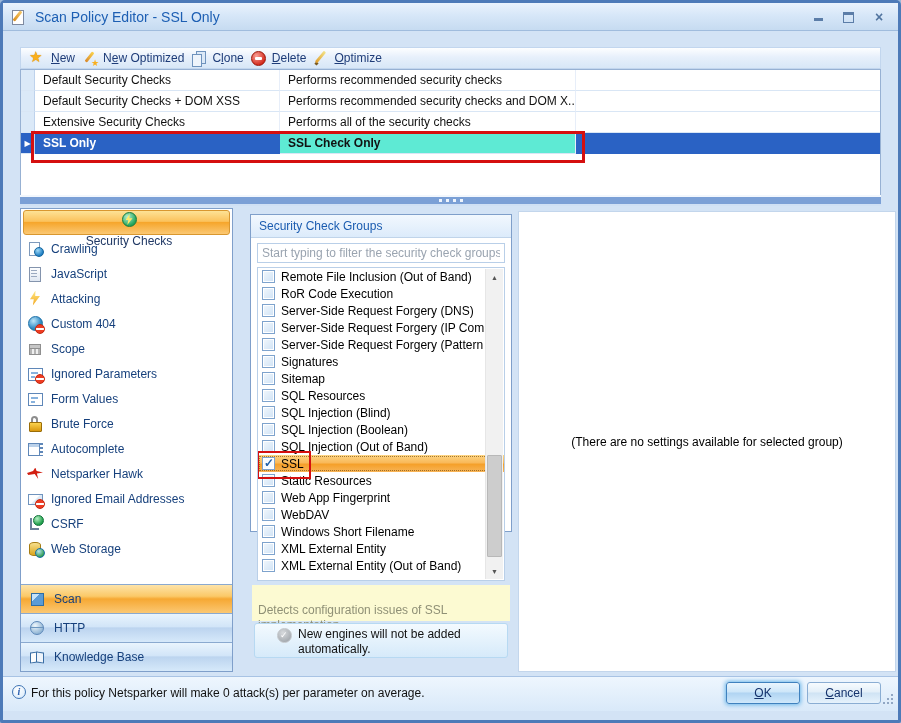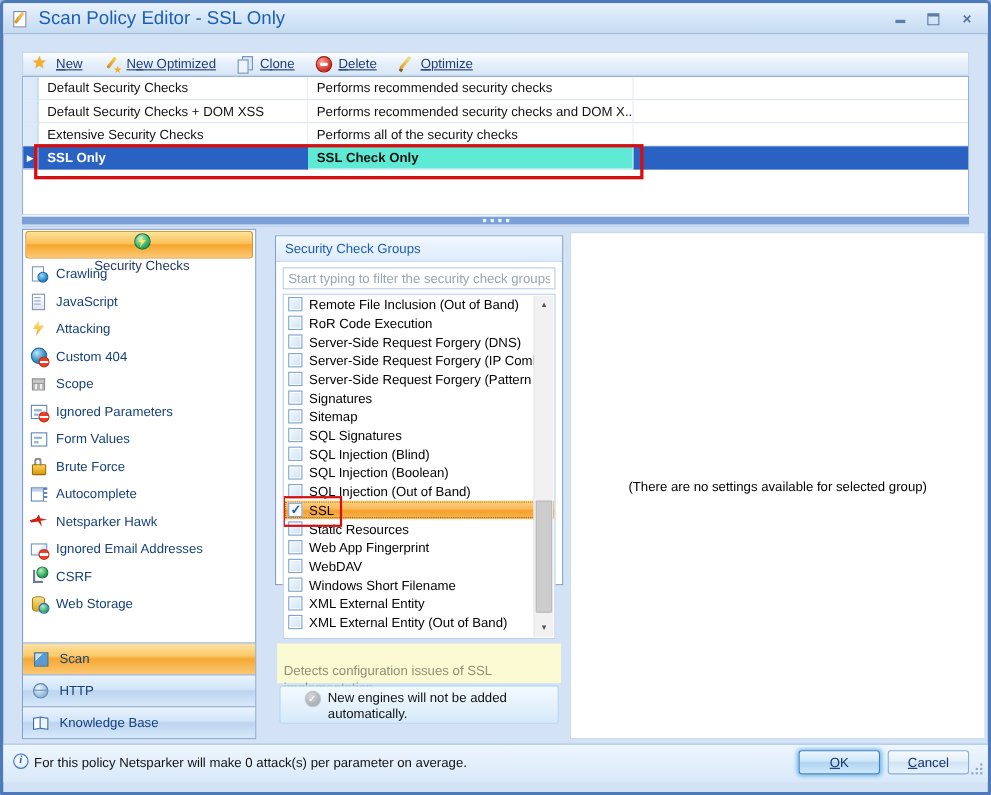--- a/index.html
+++ b/index.html
@@ -3,35 +3,35 @@
 <meta charset="utf-8">
 <style>
   html,body{margin:0;padding:0;width:901px;height:723px;overflow:hidden;
     font-family:"Liberation Sans",sans-serif;font-size:12px;background:#9db8d9;}
   .window{position:absolute;inset:0;background:#d3e3f5;border:3px solid #4d7ab8;
     border-radius:5px 5px 2px 2px;box-sizing:border-box;}
   
   .titlebar{position:absolute;left:0;top:0;right:0;height:28px;
     background:linear-gradient(#eaf3fd,#d7e7f8 45%,#c6dbf1);border-bottom:1px solid #a0bcdd;
     display:flex;align-items:center;padding:0 8px;box-sizing:border-box;}
-  .title-text{color:#1d5fb3;font-size:17px;margin-left:8px;flex:1;}
+  .title-text{color:#1d5fb3;font-size:14px;margin-left:8px;flex:1;}
   .winbtns{display:flex;gap:16px;align-items:center;margin-right:4px;}
   .wb{width:14px;height:12px;position:relative;cursor:pointer;}
   .wb-min::after{content:"";position:absolute;left:2px;bottom:2px;width:9px;height:3px;background:#5b7da8;}
   .wb-max::after{content:"";position:absolute;left:1px;top:1px;width:9px;height:7px;
     border:1px solid #5b7da8;border-top:3px solid #5b7da8;}
   .wb-close{color:#51749f;font-weight:bold;font-size:14px;line-height:12px;text-align:center;}
   .ic-titledoc{width:16px;height:16px;position:relative;flex:none;}
   .ic-titledoc::before{content:"";position:absolute;left:1px;top:1px;width:10px;height:13px;background:#fff;border:1px solid #7e8aa0;}
   .ic-titledoc::after{content:"";position:absolute;left:5px;top:1px;width:3px;height:12px;
     background:linear-gradient(#f6c96a,#d98f1f);transform:rotate(38deg);border-radius:1px;}
   
   .toolbar{position:absolute;left:17px;top:44px;width:861px;height:22px;box-sizing:border-box;
     background:linear-gradient(#fdfeff,#e7f0fb 45%,#d8e7f7);border:1px solid #c2d6ee;
-    display:flex;align-items:center;padding-left:8px;gap:18px;color:#1e3c78;text-decoration:underline;}
+    display:flex;align-items:center;padding-left:8px;gap:6px;color:#1e3c78;}
   .tbtn{display:flex;align-items:center;gap:5px;cursor:pointer;}
   .ticon{width:17px;height:16px;display:inline-block;position:relative;flex:none;}
   .ic-new::before{content:"★";position:absolute;left:0;top:-2px;font-size:15px;color:#f9af1d;text-shadow:0 0 1px #c07c0a;}
   .ic-wand::before{content:"★";position:absolute;right:-1px;bottom:-2px;font-size:9px;color:#f9af1d;}
   .ic-wand::after{content:"";position:absolute;left:7px;top:1px;width:3px;height:12px;border-radius:1px;
     background:linear-gradient(#fbd34d,#d8882a);transform:rotate(38deg);}
   .ic-copy::before{content:"";position:absolute;left:6px;top:1px;width:8px;height:11px;background:#dce9f7;border:1px solid #6f93bd;}
   .ic-copy::after{content:"";position:absolute;left:2px;top:4px;width:8px;height:11px;background:#eef4fb;border:1px solid #6f93bd;}
   .ic-del::before{content:"";position:absolute;left:1px;top:1px;width:13px;height:13px;border-radius:50%;
     background:radial-gradient(circle at 35% 30%,#fa9f96,#d2281a 75%);border:1px solid #991407;}
@@ -354,21 +354,21 @@
           <div class="cgrow">
             <span class="cb"></span>
             <span>Signatures</span>
           </div>
           <div class="cgrow">
             <span class="cb"></span>
             <span>Sitemap</span>
           </div>
           <div class="cgrow">
             <span class="cb"></span>
-            <span>SQL Signatures</span>
+            <span>SQL Resources</span>
           </div>
           <div class="cgrow">
             <span class="cb"></span>
             <span>SQL Injection (Blind)</span>
           </div>
           <div class="cgrow">
             <span class="cb"></span>
             <span>SQL Injection (Boolean)</span>
           </div>
           <div class="cgrow">

